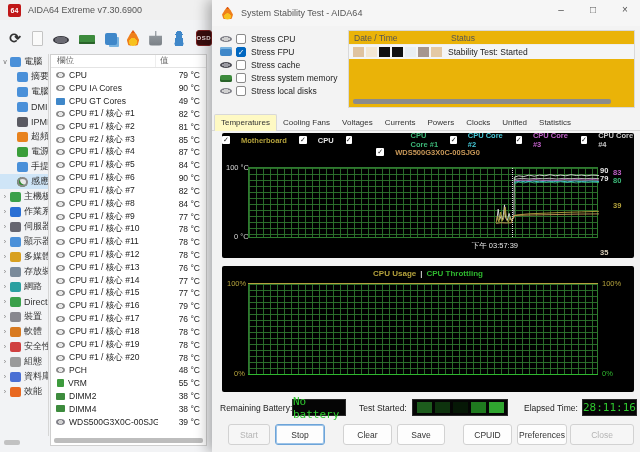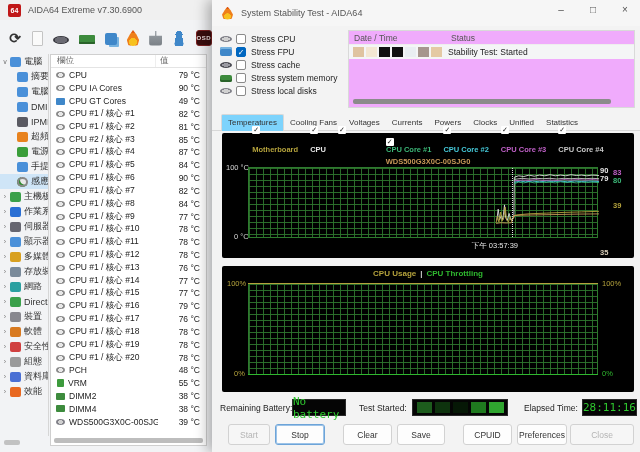--- a/index.html
+++ b/index.html
@@ -67,42 +67,42 @@
   .si-fpu { background:#3f87c9; height:9px; box-shadow:inset 0 2px 0 #77b3e0; }
   .si-cache { background:radial-gradient(ellipse, #9a9aa2 0 45%, #4a4a52 46% 100%); border-radius:50%; height:6px; }
   .si-memory { background:#3d8b3d; height:7px; box-shadow:inset 0 -2px 0 #2a632a; }
   .si-disk { background:radial-gradient(ellipse, #d0d0d0 0 45%, #808088 46% 100%); border-radius:50%; height:6px; }
   .si-gpu { background:#3f87c9; height:8px; box-shadow:2px 2px 0 -1px #77b3e0; width:10px; margin-right:6px; }
   .checkbox { width:10px; height:10px; border:1px solid #8a8a8a; background:#fff; border-radius:2px; flex:none; margin-right:5px; font-size:8px; line-height:9px; text-align:center; color:#fff; }
   .checkbox.checked { background:#0067c0; border-color:#0067c0; }
   .stress-label { font-size:8.5px; color:#222; white-space:nowrap; }
 
   
-  #log-list { position:absolute; left:136px; top:30px; width:287px; height:78px; background:#f0abfc; border:1px solid #d9d9d9; }
+  #log-list { position:absolute; left:136px; top:30px; width:287px; height:78px; background:#eab308; border:1px solid #d9d9d9; }
   #log-header { display:flex; height:14px; align-items:center; font-size:8.5px; color:#555; border-bottom:1px solid #eee; }
   #log-col-time { padding-left:5px; width:99px; }
   #log-col-status { padding-left:3px; }
   .log-row { height:14px; display:flex; align-items:center; background:#f4f5f6; }
   #log-blocks { display:flex; gap:2px; padding-left:4px; width:99px; }
   #log-blocks div { width:11px; height:10px; }
   .log-status { font-size:8.5px; color:#222; }
   #log-hscroll { position:absolute; left:4px; bottom:3px; width:258px; height:5px; background:#8b8b8b; border-radius:2px; }
 
   
   #tabs-bar { position:absolute; left:0; top:112px; width:428px; height:19px; border-bottom:1px solid #d8d8d8; display:flex; align-items:flex-end; padding-left:2px; }
   .tab { font-size:8px; color:#333; padding:3px 6px 3px 6px; position:relative; }
-  .tab.selected { background:#7dd3fc; border:1px solid #d8d8d8; border-bottom:none; border-radius:2px 2px 0 0; margin-bottom:-1px; padding-bottom:4px;margin-left:7px; }
+  .tab.selected { background:#fef9c3; border:1px solid #d8d8d8; border-bottom:none; border-radius:2px 2px 0 0; margin-bottom:-1px; padding-bottom:4px; }
 
   
   .graph-panel { position:absolute; left:10px; width:412px; background:#000; border-radius:2px; }
   #temp-panel { top:133px; height:125px; }
   #usage-panel { top:266px; height:126px; }
 
   .legend-row { display:flex; justify-content:center; gap:12px; margin-top:2px; height:10px; align-items:center; }
-  .legend-item { display:flex; gap:11px;flex-direction:column; }
+  .legend-item { display:flex; align-items:center; gap:11px; }
   .legend-cb { width:8px; height:8px; background:#fff; border-radius:1px; font-size:7px; line-height:8px; color:#222; text-align:center; }
   .legend-label { font-size:7.5px; font-weight:bold; }
 
   .plot { position:absolute; background:#000;
     background-image:
       repeating-linear-gradient(to right, rgba(46,118,46,.9) 0 1px, transparent 1px 7px),
       repeating-linear-gradient(to bottom, rgba(46,118,46,.9) 0 1px, transparent 1px 6px);
     border:1px solid #2e7a2e; }
   #temp-plot { left:26px; top:34px; width:350px; height:71px; }
   #usage-plot { left:26px; top:17px; width:350px; height:92px; }

